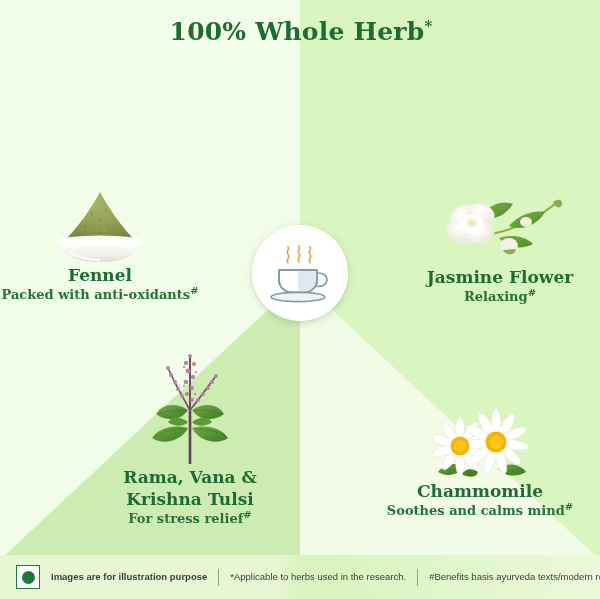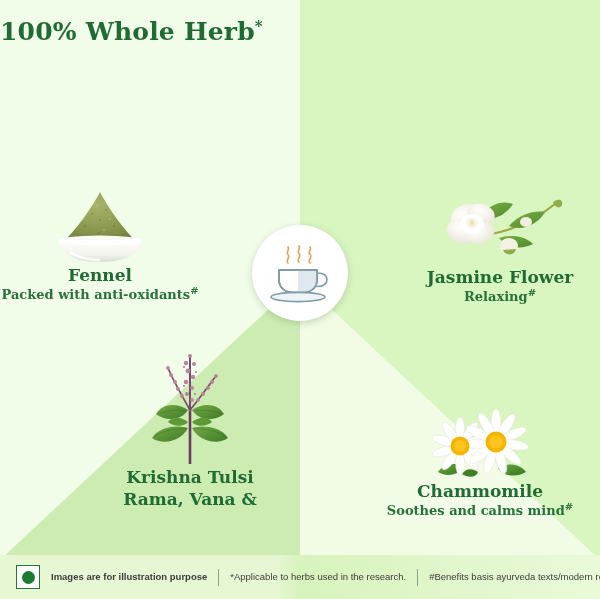--- a/index.html
+++ b/index.html
@@ -29,21 +29,23 @@
     width: 600px;
     height: 599px;
   }
 
   
   .title-block {
     position: absolute;
     top: 16px;
     left: 0;
     width: 528px;
+    text-align: center;
     z-index: 6;
+    padding-left: 37px;
   }
   .title-line {
     font-family: "DejaVu Serif", serif;
     font-weight: bold;
     font-size: 25px;
     line-height: 31px;
     letter-spacing: 0.2px;
     color: #1f6b33;
     white-space: nowrap;
   }
@@ -318,22 +320,23 @@
         <path d="M58 86 C50 80 42 80 38 86 C44 91 54 91 58 86 Z" fill="#5d9a35"></path>
         <path d="M62 86 C70 80 78 80 82 86 C76 91 66 91 62 86 Z" fill="#5d9a35"></path>
         <g stroke="#2f6b1f" stroke-width="0.7" opacity="0.55" fill="none">
           <path d="M56 75 C46 73 36 75 28 78"></path>
           <path d="M64 75 C74 73 84 75 92 78"></path>
           <path d="M56 93 C46 92 32 95 24 101"></path>
           <path d="M64 93 C74 92 88 95 96 101"></path>
         </g>
       </svg>
     </div>
+    <div class="herb-name">Rama, Vana &amp;</div>
     <div class="herb-name">Krishna Tulsi</div>
-    <div class="herb-name">Rama, Vana &amp;</div>
+    <div class="herb-desc"><span>For stress relief</span><span class="hash">#</span></div>
   </div>
 
   <div class="herb" id="herb-chammomile">
     <div class="herb-art">
       <svg width="120" height="74" viewBox="0 0 120 74">
         <defs>
           <linearGradient id="camLeaf" x1="0" y1="0" x2="1" y2="1">
             <stop offset="0%" stop-color="#69a83c"></stop>
             <stop offset="100%" stop-color="#37761f"></stop>
           </linearGradient>

